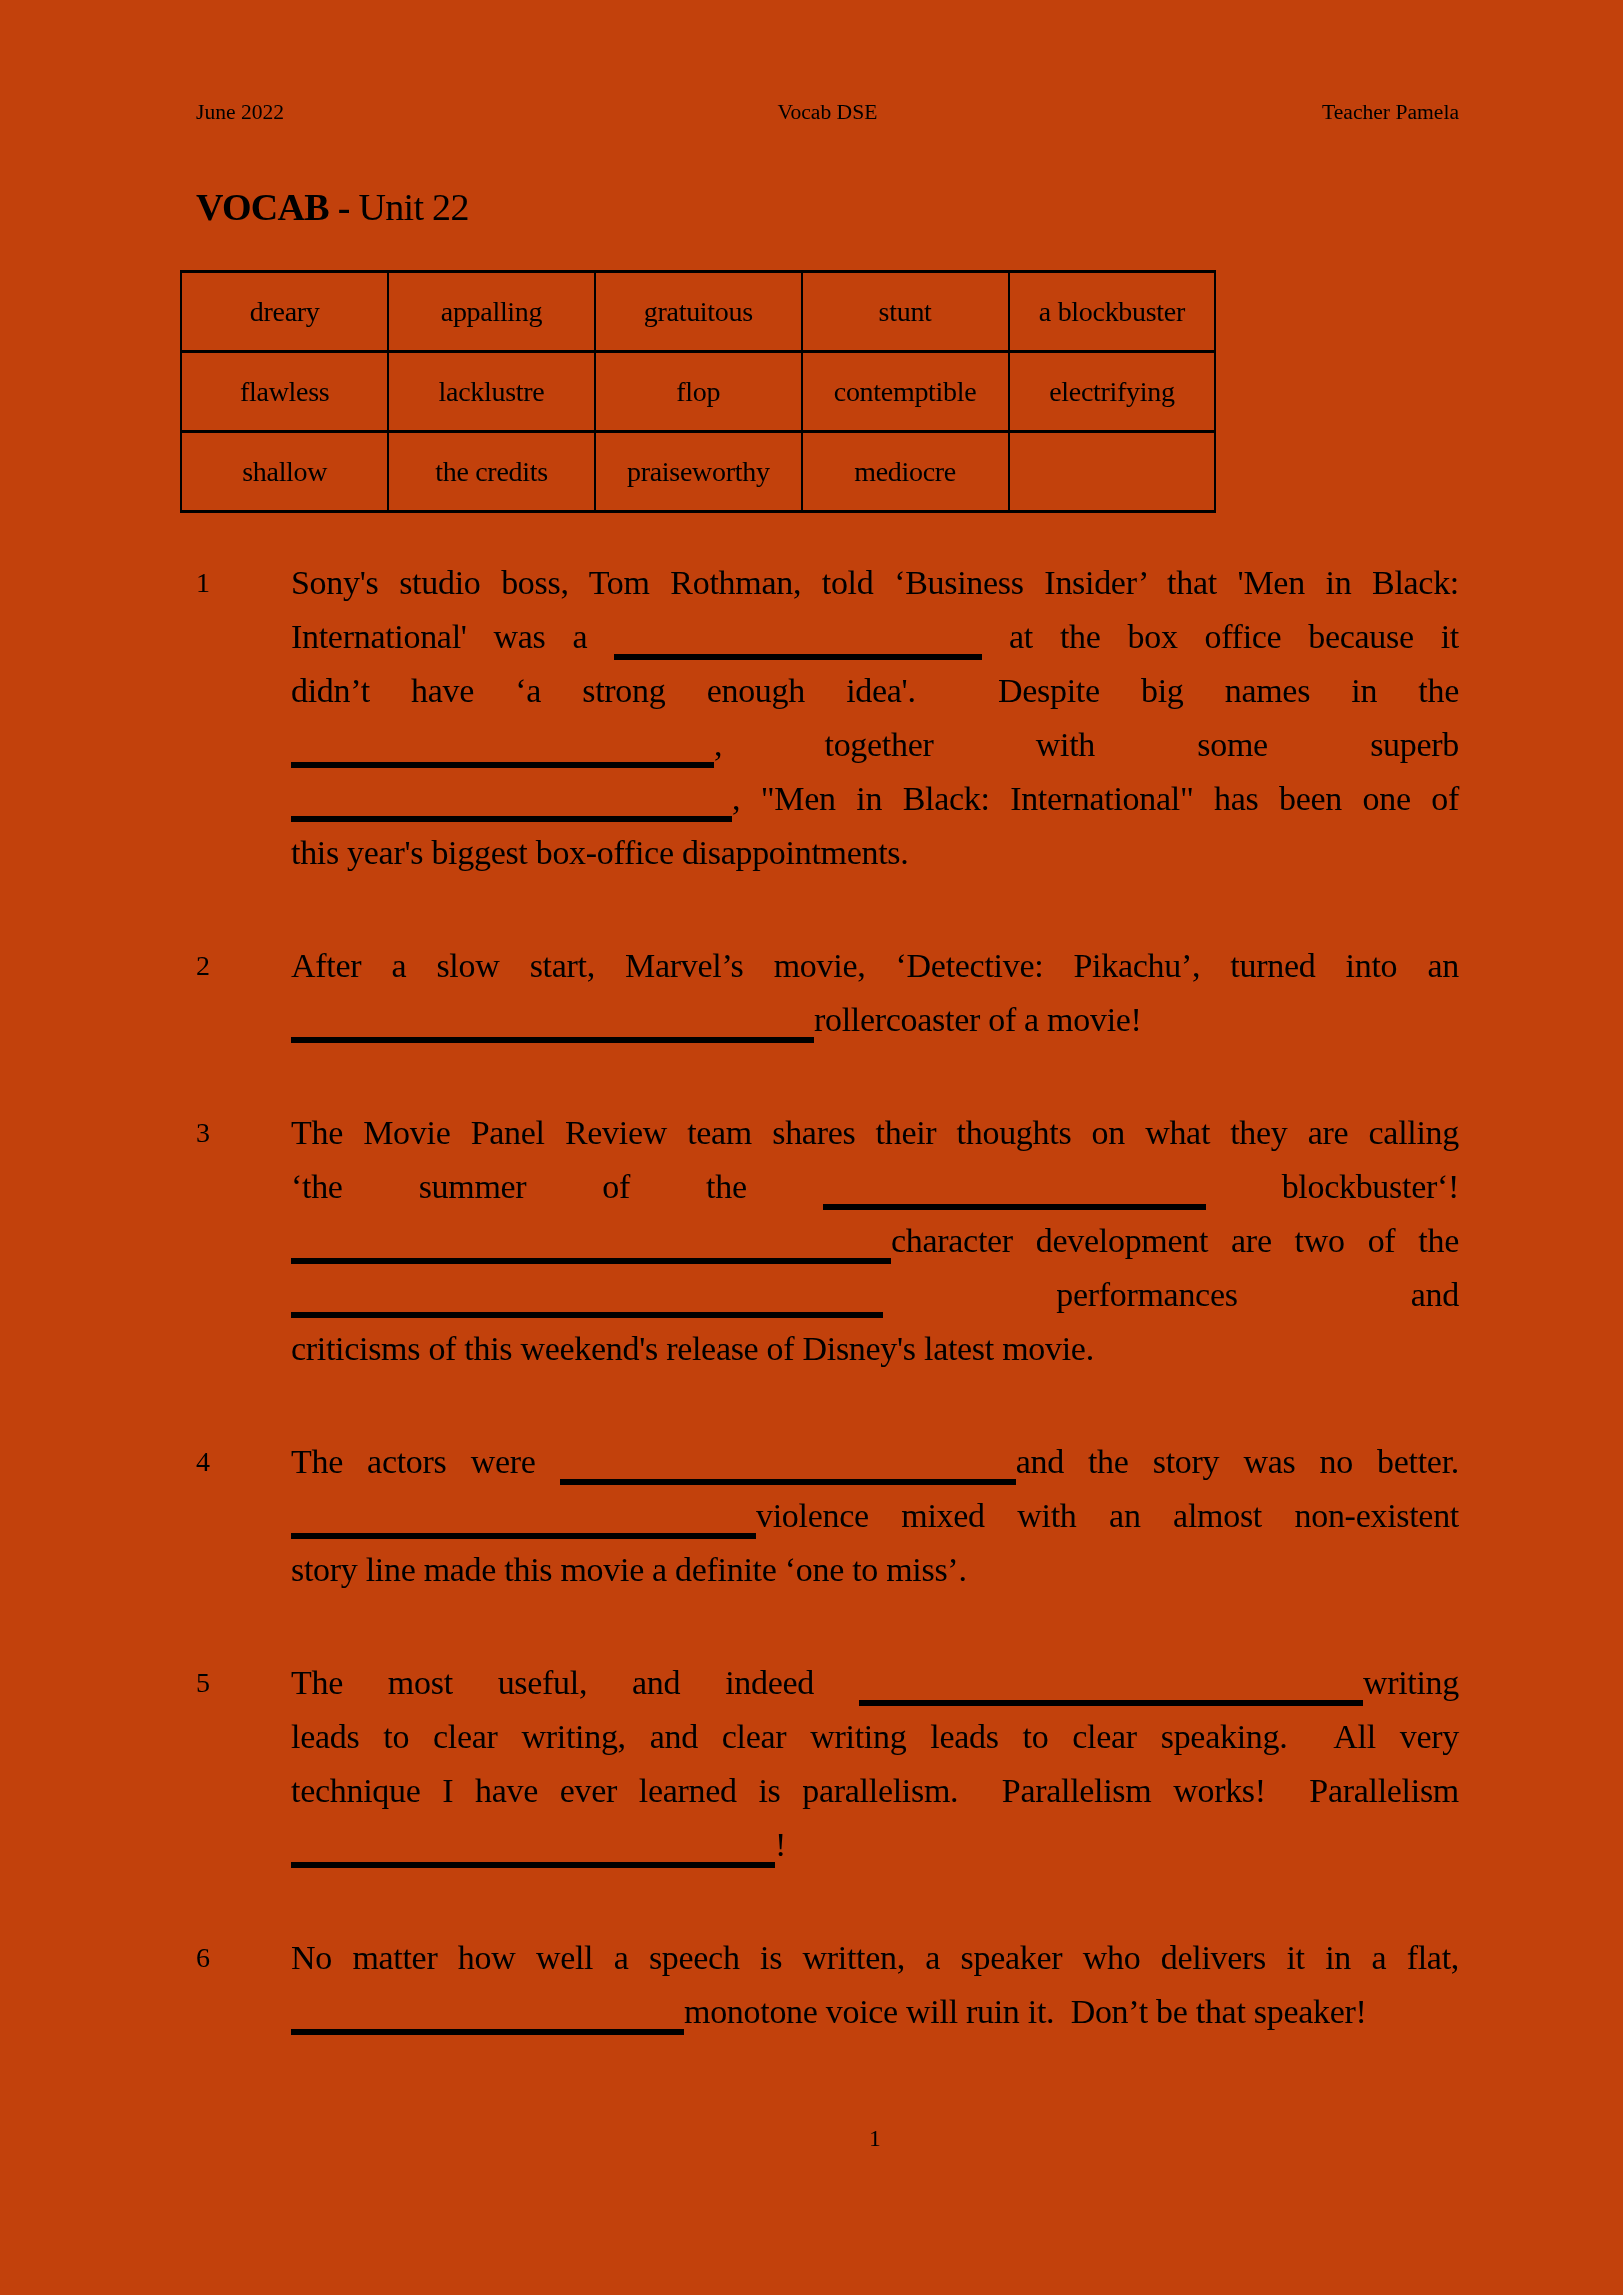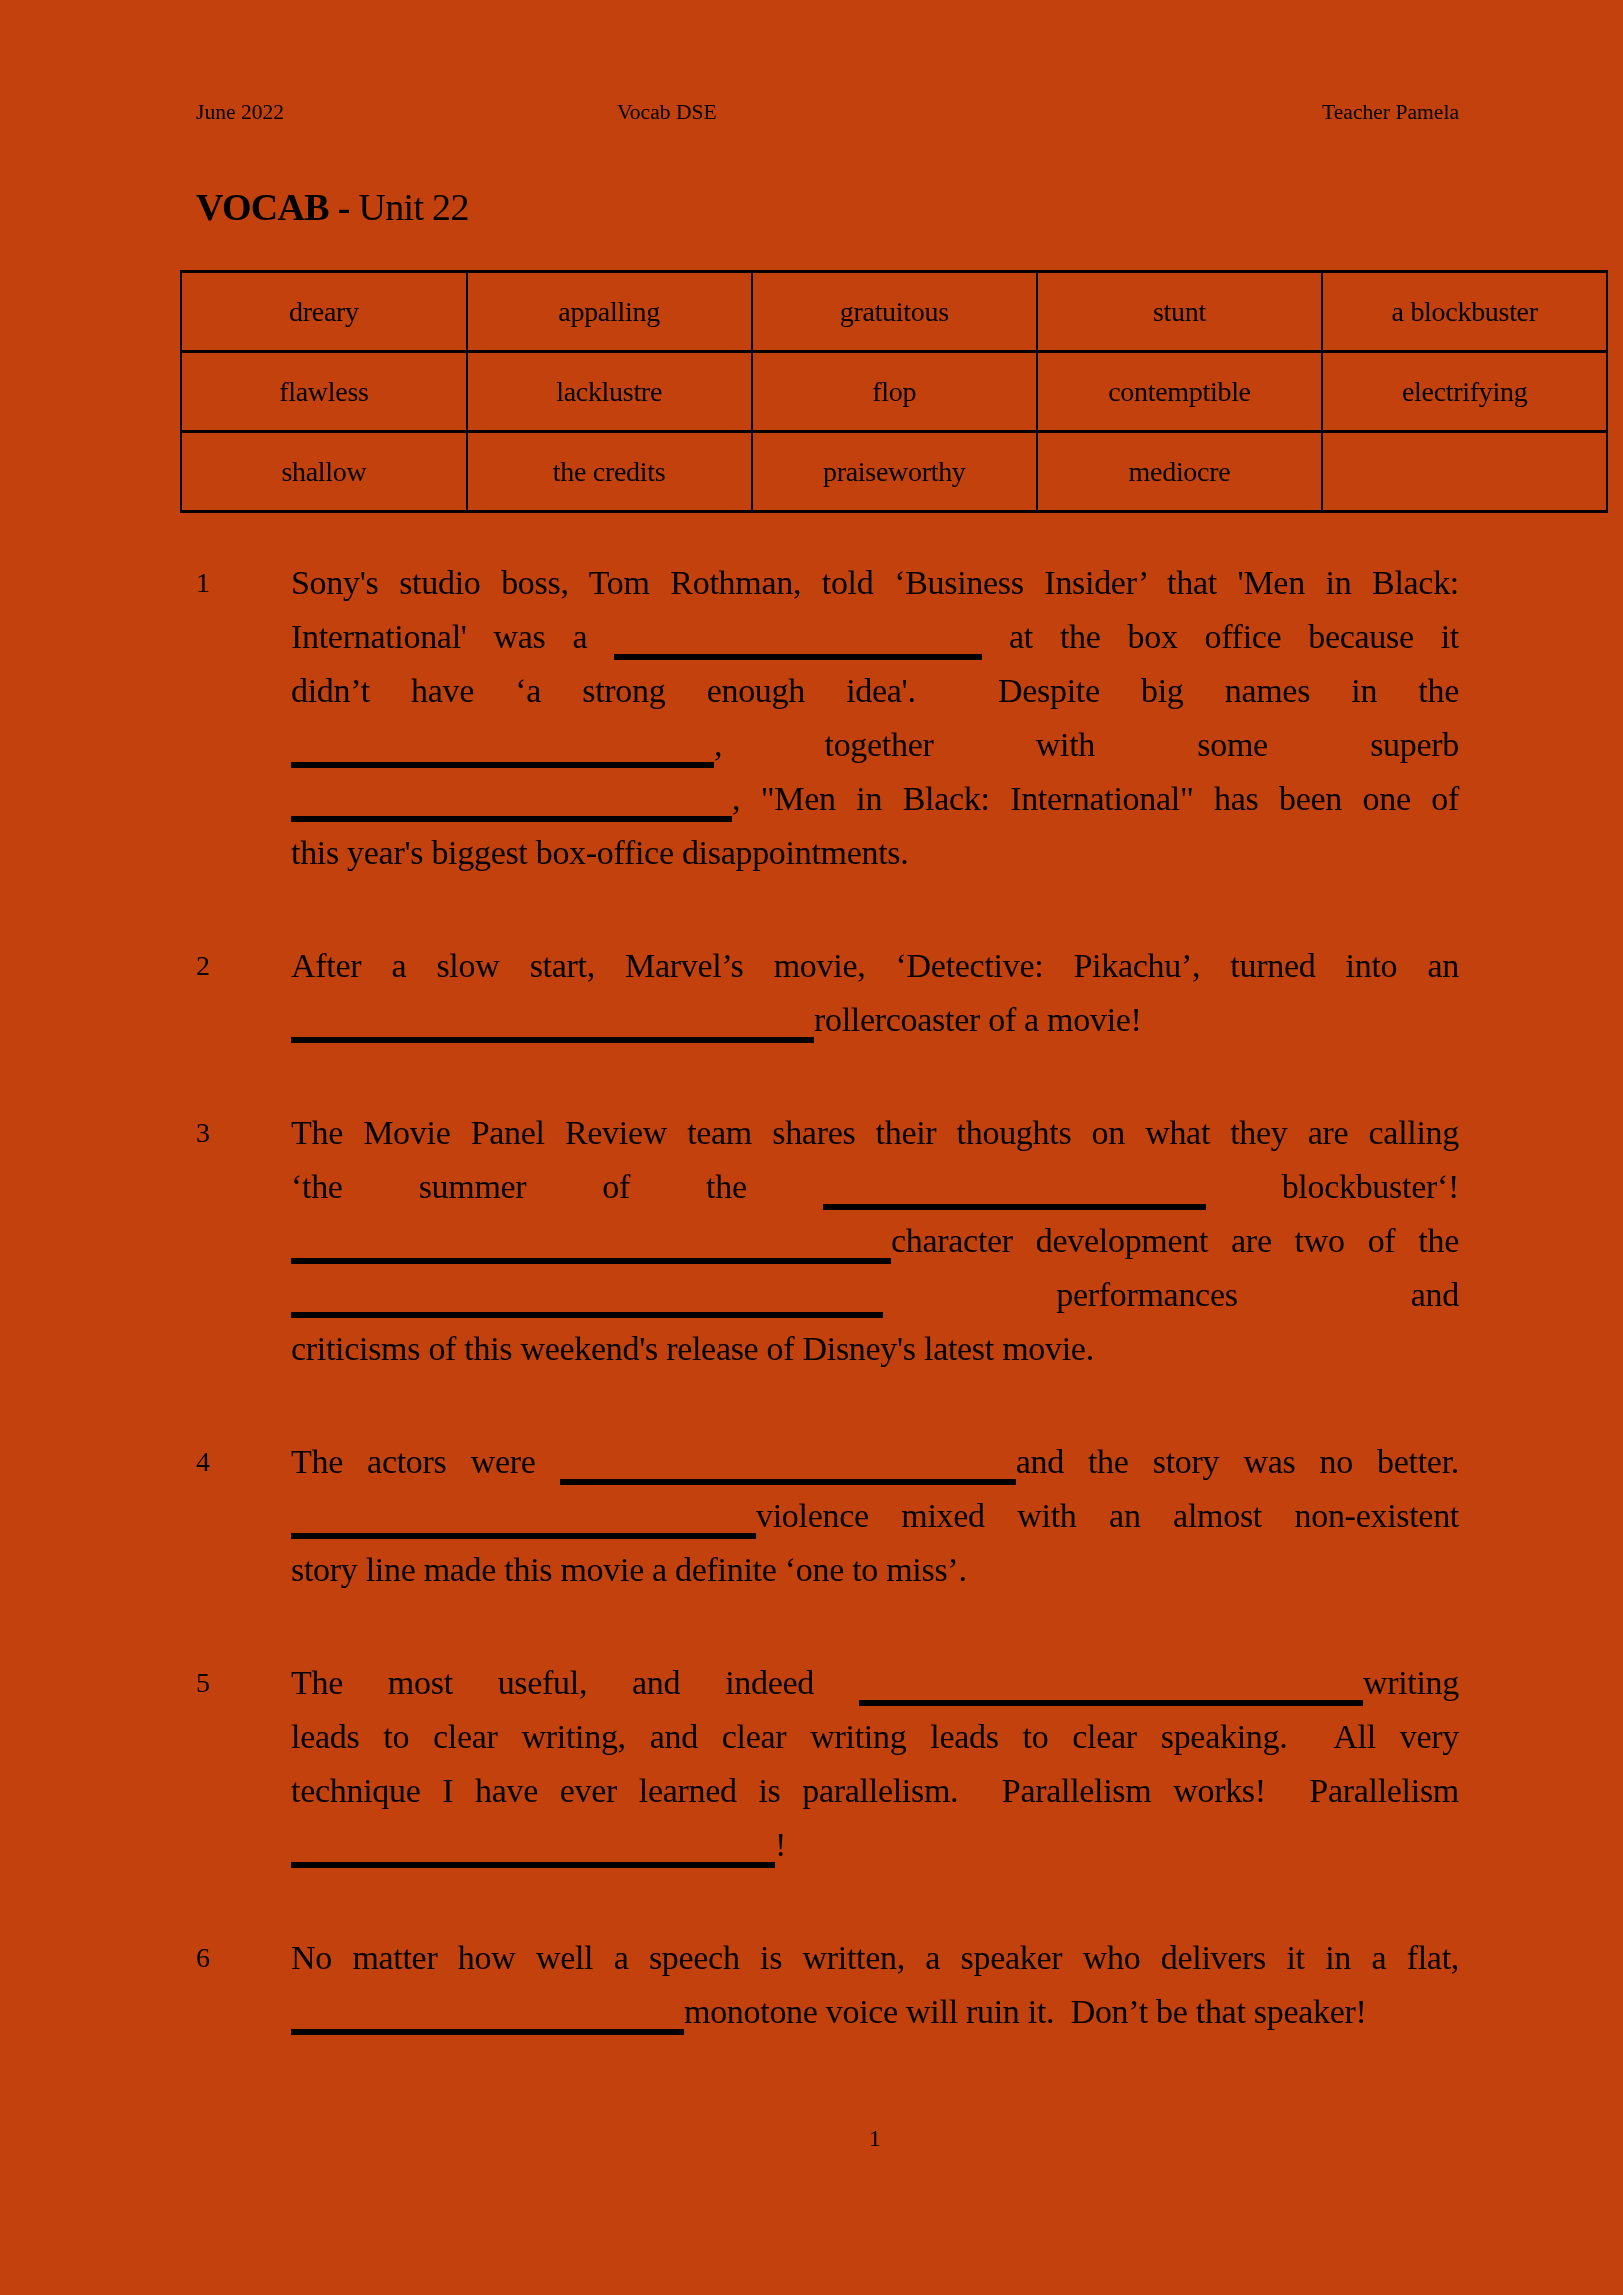--- a/index.html
+++ b/index.html
@@ -5,28 +5,28 @@
   html,body{margin:0;padding:0;background:#888;}
   .page{
     width:1623px;height:2295px;background:#c2410c;color:#000;
     font-family:Liberation Serif, serif;
     overflow:hidden;position:relative;margin:0 auto;
   }
   .content{padding:99px 164px 0 196px;}
   
   .header{display:flex;font-size:21.6px;line-height:26px;}
   .header .h-left{flex:1;text-align:left;}
-  .header .h-center{flex:1;}
+  .header .h-center{flex:1;text-align:center;}
   .header .h-right{flex:1;text-align:right;}
   
   .title{margin-top:59px;font-size:38px;line-height:47px;letter-spacing:-0.7px;}
   .title .bold{font-weight:bold;}
   
   table.vocab{
-    margin-top:39px;margin-left:-15.7px;width:1428px;
+    margin-top:39px;margin-left:-15.7px;width:1036px;
     border-collapse:collapse;table-layout:fixed;padding-left:44px;
   }
   table.vocab td{
     border-top:3.3px solid #000;border-bottom:3.3px solid #000;
     border-left:2px solid #000;border-right:2px solid #000;
     height:75px;text-align:center;vertical-align:middle;
     font-size:28px;letter-spacing:-0.3px;
   }
   
   .item{display:flex;margin-top:59px;}

